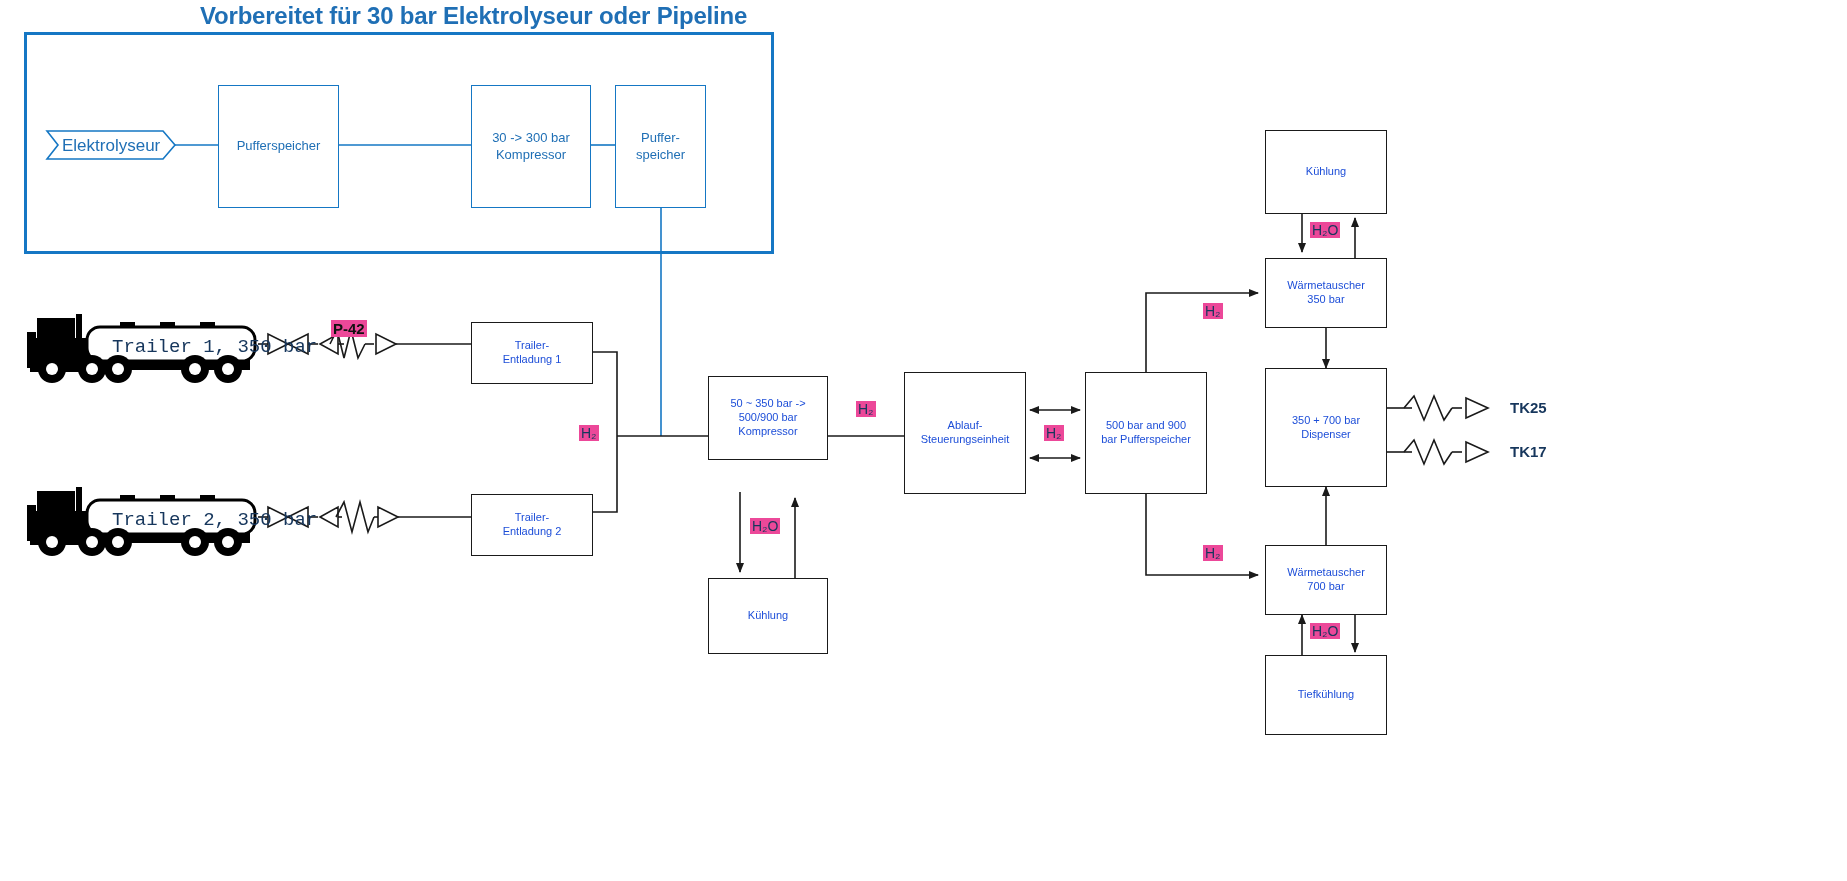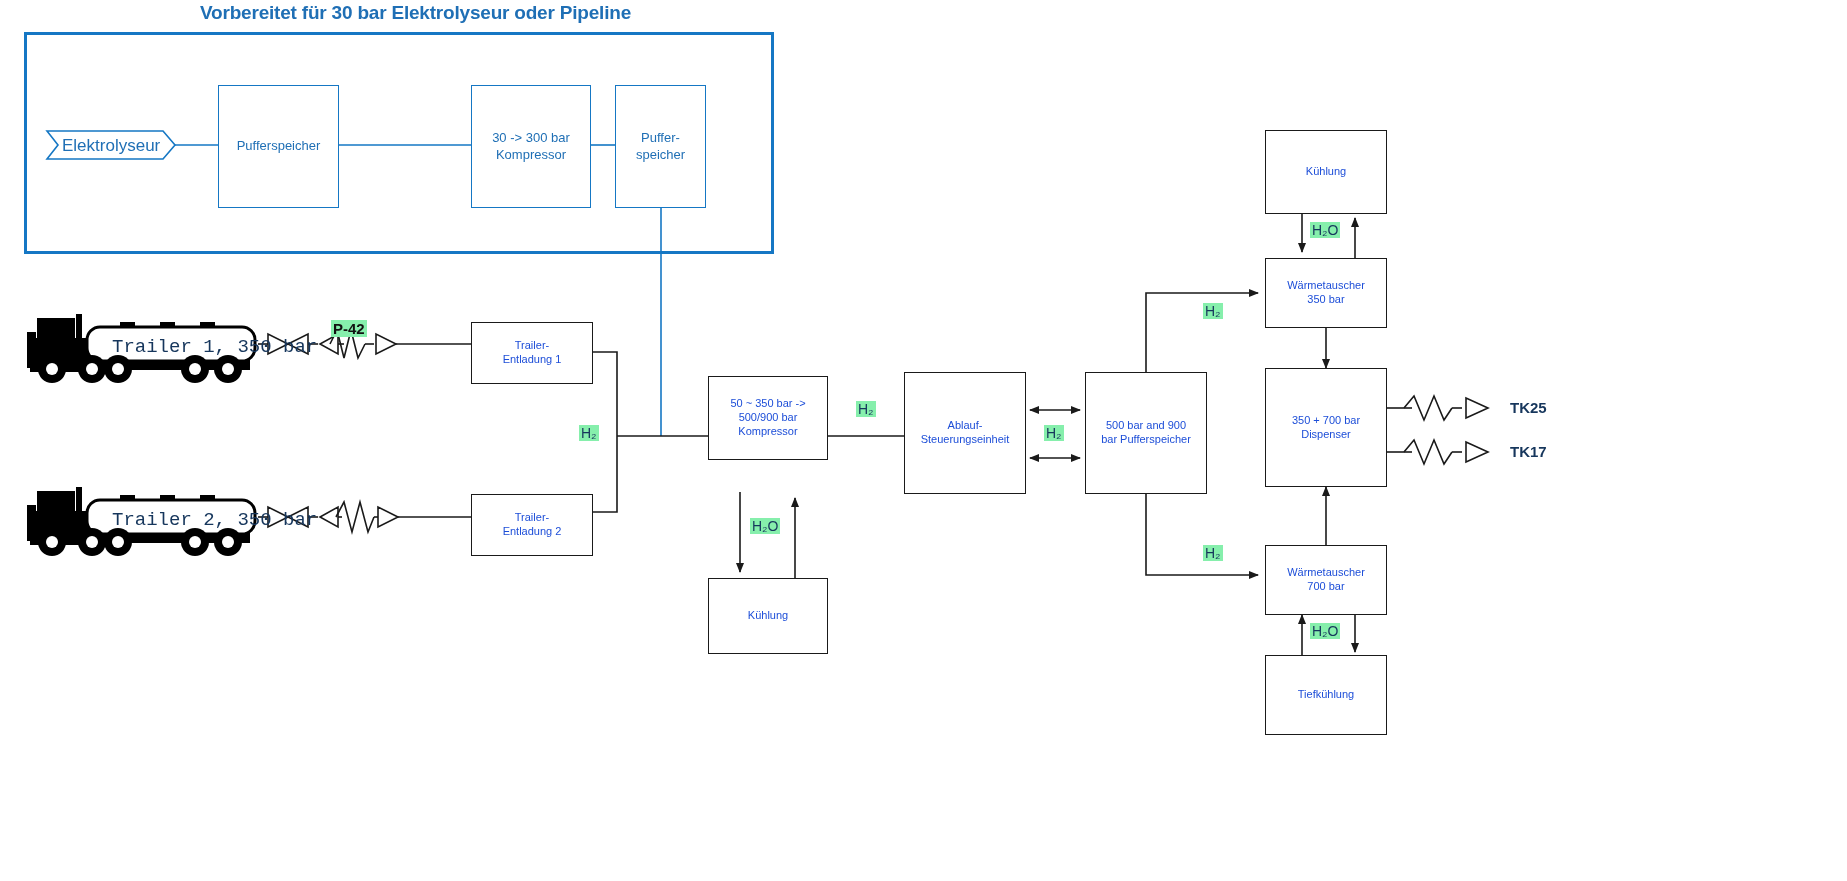--- a/index.html
+++ b/index.html
@@ -3,41 +3,41 @@
 <meta charset="utf-8">
 <style>
   html,body{margin:0;padding:0;background:#ffffff;}
   body{font-family:"Liberation Sans",sans-serif;}
   #stage{position:relative;width:1847px;height:881px;background:#fff;overflow:hidden;}
 
   .svg-layer{position:absolute;left:0;top:0;width:1847px;height:881px;pointer-events:none;}
 
   .title{
     position:absolute;left:200px;top:2px;
-    font-size:19px;font-weight:bold;color:#1f6fb5;
+    font-size:24px;font-weight:bold;color:#1f6fb5;
     letter-spacing:-0.2px;white-space:nowrap;
   }
 
   .blue-frame{
     position:absolute;left:24px;top:32px;width:750px;height:222px;
     border:3px solid #1577c4;box-sizing:border-box;background:transparent;
   }
 
   
   .box{
     position:absolute;box-sizing:border-box;
     display:flex;align-items:center;justify-content:center;
     text-align:center;line-height:1.25;background:#fff;
   }
   .box.blue{border:1.6px solid #1577c4;color:#1f6fb5;font-size:13px;}
   .box.black{border:1.6px solid #1a1a1a;color:#1d4ed8;font-size:11px;}
 
   .arrowlabel{
     position:absolute;font-size:14px;color:#16365c;white-space:nowrap;
-    background:#86efac;padding:0 2px;
+    background:#ec4899;padding:0 2px;
   }
   .tklabel{
     position:absolute;font-size:15px;color:#16365c;font-weight:600;white-space:nowrap;
   }
   .elabel{
     position:absolute;font-size:17px;color:#1f6fb5;white-space:nowrap;
   }
   .trailer-text{
     position:absolute;font-size:19px;color:#16365c;white-space:nowrap;
     z-index:6;

